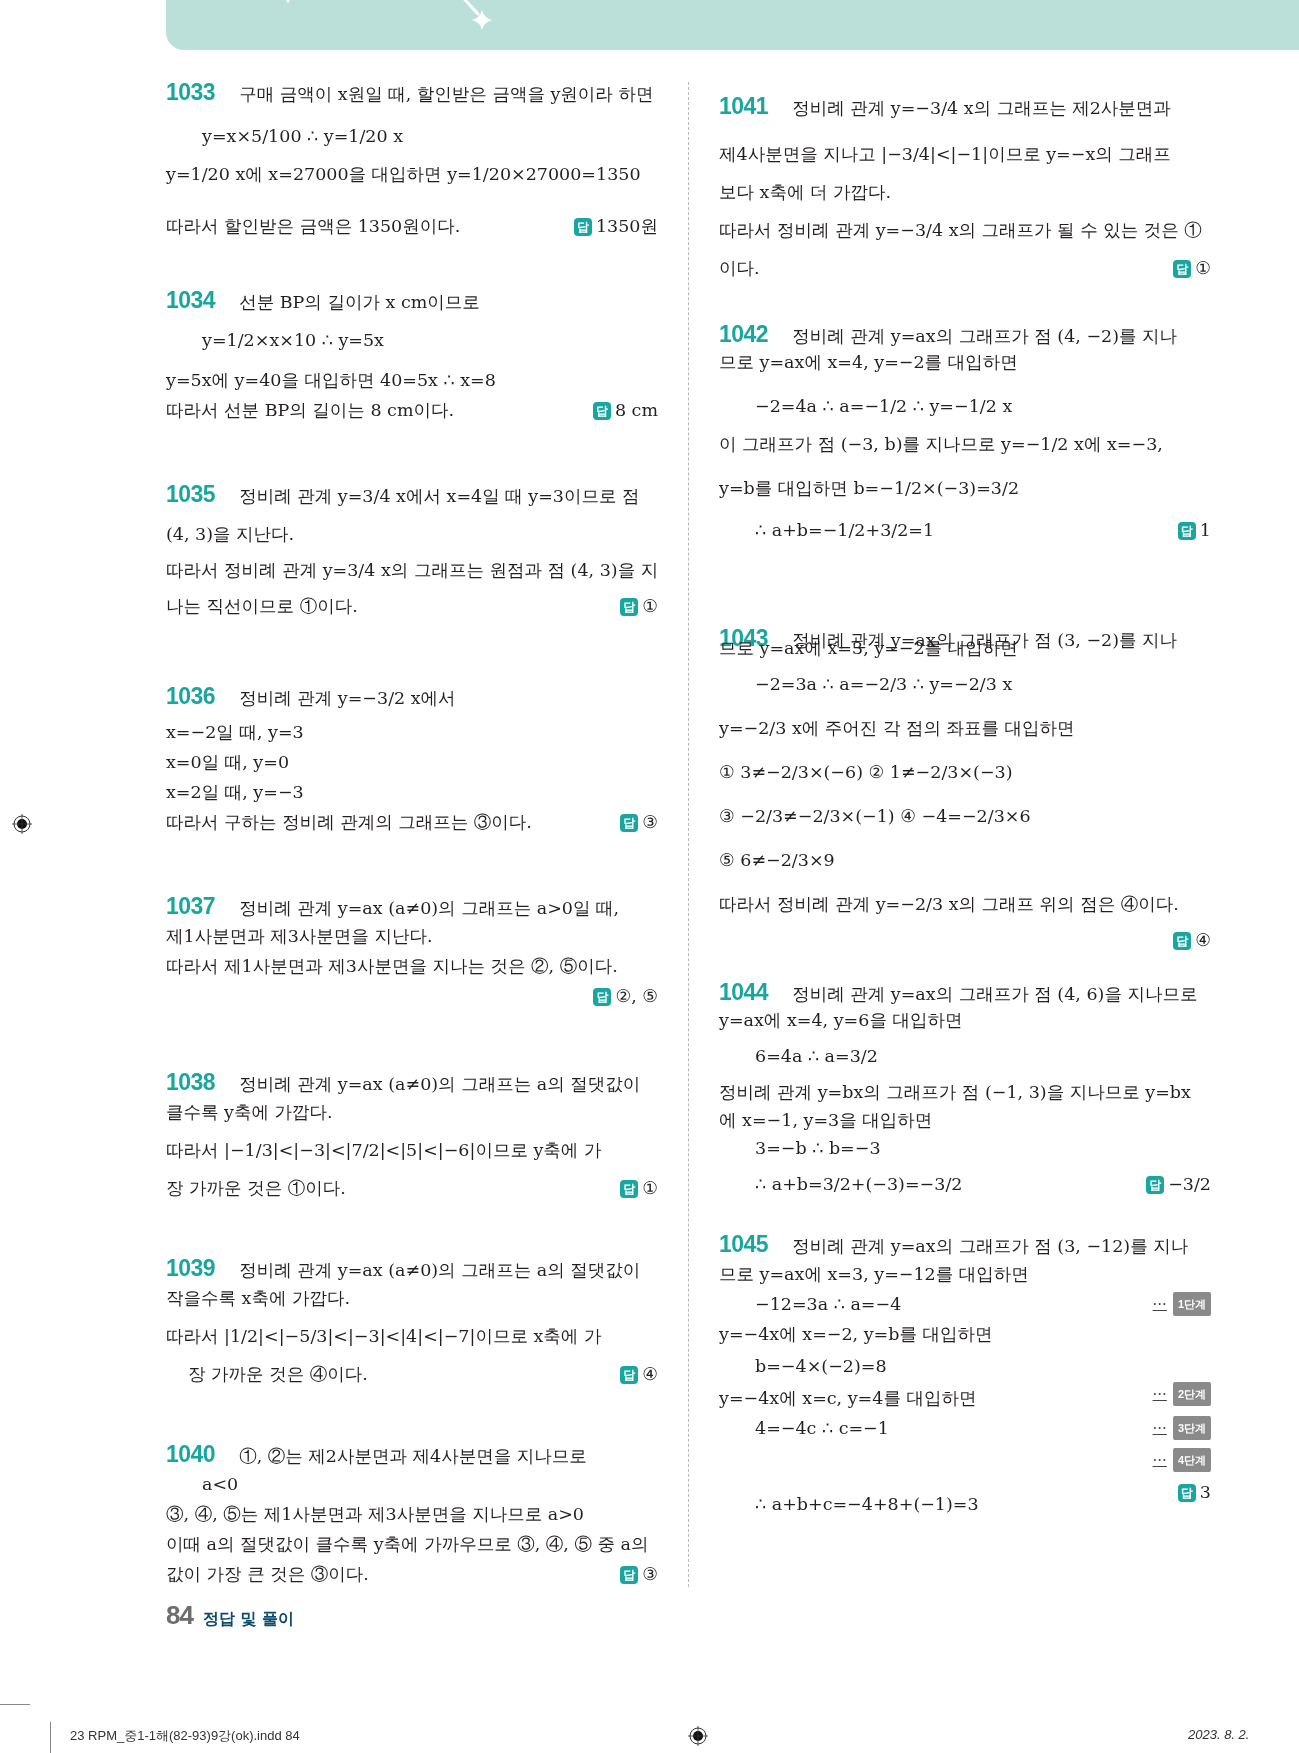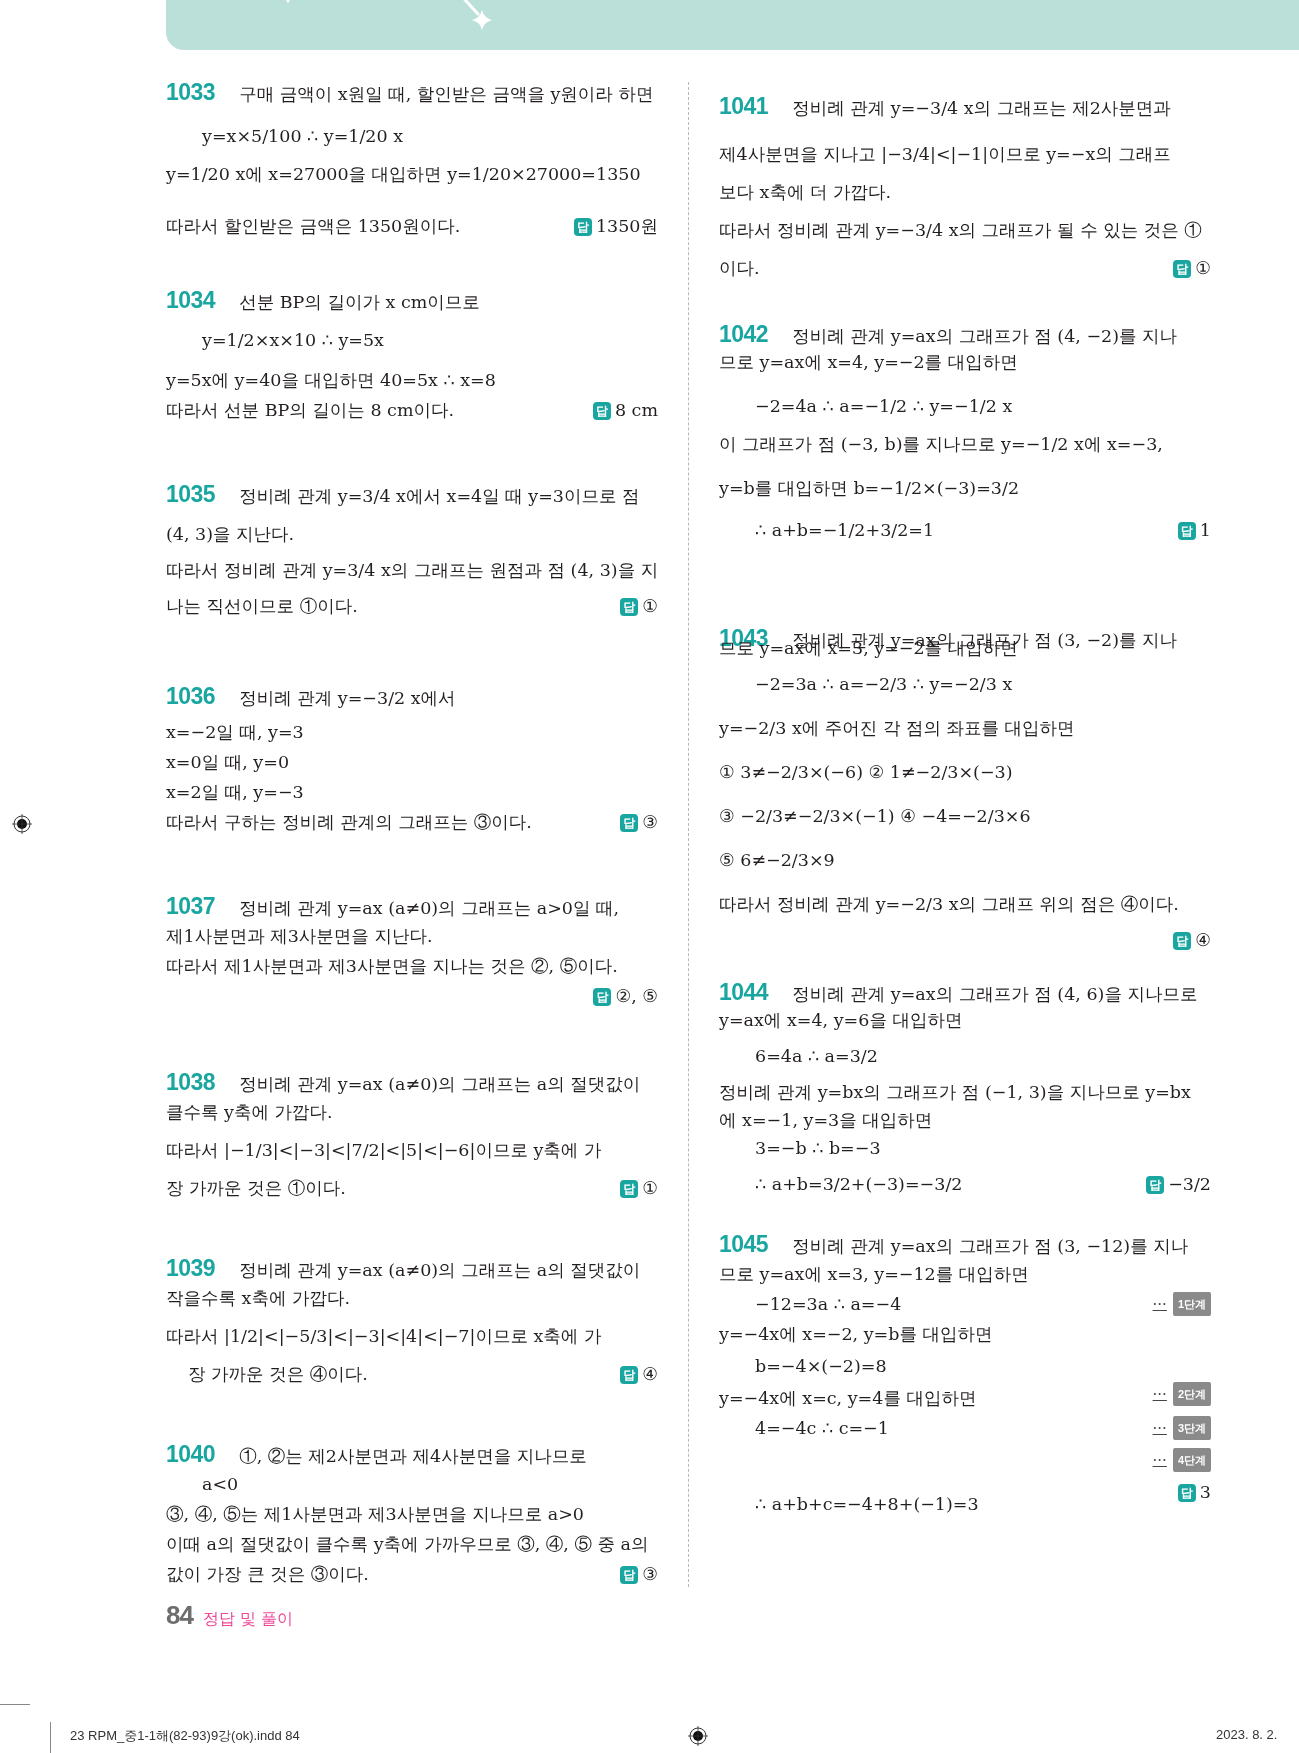--- a/index.html
+++ b/index.html
@@ -16,21 +16,21 @@
   .num{font-family:"Liberation Sans",sans-serif;font-weight:bold;color:#1aa6a0;font-size:23px;letter-spacing:-0.5px;margin-right:24px;}
   .ind{left:36px;}
   .ans{position:absolute;right:0;white-space:nowrap;font-size:17.5px;line-height:24px;}
   .ans-icon{display:inline-block;width:18px;height:18px;background:#1aa6a0;color:#fff;border-radius:4px;
             font-family:"DejaVu Sans",sans-serif;font-size:12px;line-height:18px;text-align:center;margin-right:4px;vertical-align:1px;font-weight:bold;}
   .step{position:absolute;right:0;white-space:nowrap;font-size:15px;line-height:22px;color:#444;text-decoration:underline;}
   .step-badge{display:inline-block;background:#8a8a8a;color:#fff;font-family:"Liberation Sans",sans-serif;font-size:11px;font-weight:bold;
               padding:1px 5px;border-radius:2px;margin-left:6px;vertical-align:1px;}
   .footer-page{position:absolute;left:166px;top:1600px;white-space:nowrap;}
   .page-num{font-family:"Liberation Sans",sans-serif;font-weight:bold;font-size:26px;color:#6d6d6d;letter-spacing:-1px;}
-  .page-label{font-family:"DejaVu Sans",sans-serif;font-size:16px;color:#ec4899;margin-left:10px;}
+  .page-label{font-family:"DejaVu Sans",sans-serif;font-size:16px;color:#0c4a6e;margin-left:10px;font-weight:bold;}
   .slug{position:absolute;top:1727px;font-family:"Liberation Sans",sans-serif;font-size:13px;color:#333;white-space:nowrap;}
   .reg{position:absolute;width:20px;height:20px;}
   .cutline-h{position:absolute;left:0;top:1704px;width:30px;border-top:1px solid #888;}
   .cutline-v{position:absolute;left:50px;top:1722px;height:31px;border-left:1px solid #888;}
 </style>
 </head>
 <body>
 
 <div class="banner">
   <svg width="400" height="70">
@@ -183,13 +183,13 @@
 </svg>
 <svg class="reg" style="left:688px;top:1726px;" viewBox="0 0 20 20">
   <circle cx="10" cy="10" r="8" fill="none" stroke="#333" stroke-width="1"></circle>
   <circle cx="10" cy="10" r="5" fill="#111"></circle>
   <line x1="0" y1="10" x2="20" y2="10" stroke="#333" stroke-width="0.8"></line>
   <line x1="10" y1="0" x2="10" y2="20" stroke="#333" stroke-width="0.8"></line>
 </svg>
 <div class="cutline-h"></div>
 <div class="cutline-v"></div>
 <div class="slug" style="left:70px;">23 RPM_중1-1해(82-93)9강(ok).indd   84</div>
-<div class="slug" style="left:1216px;">2023. 8. 2.</div>
+<div class="slug" style="left:1188px;font-style:italic;">2023. 8. 2.</div>
 
 </body></html>

